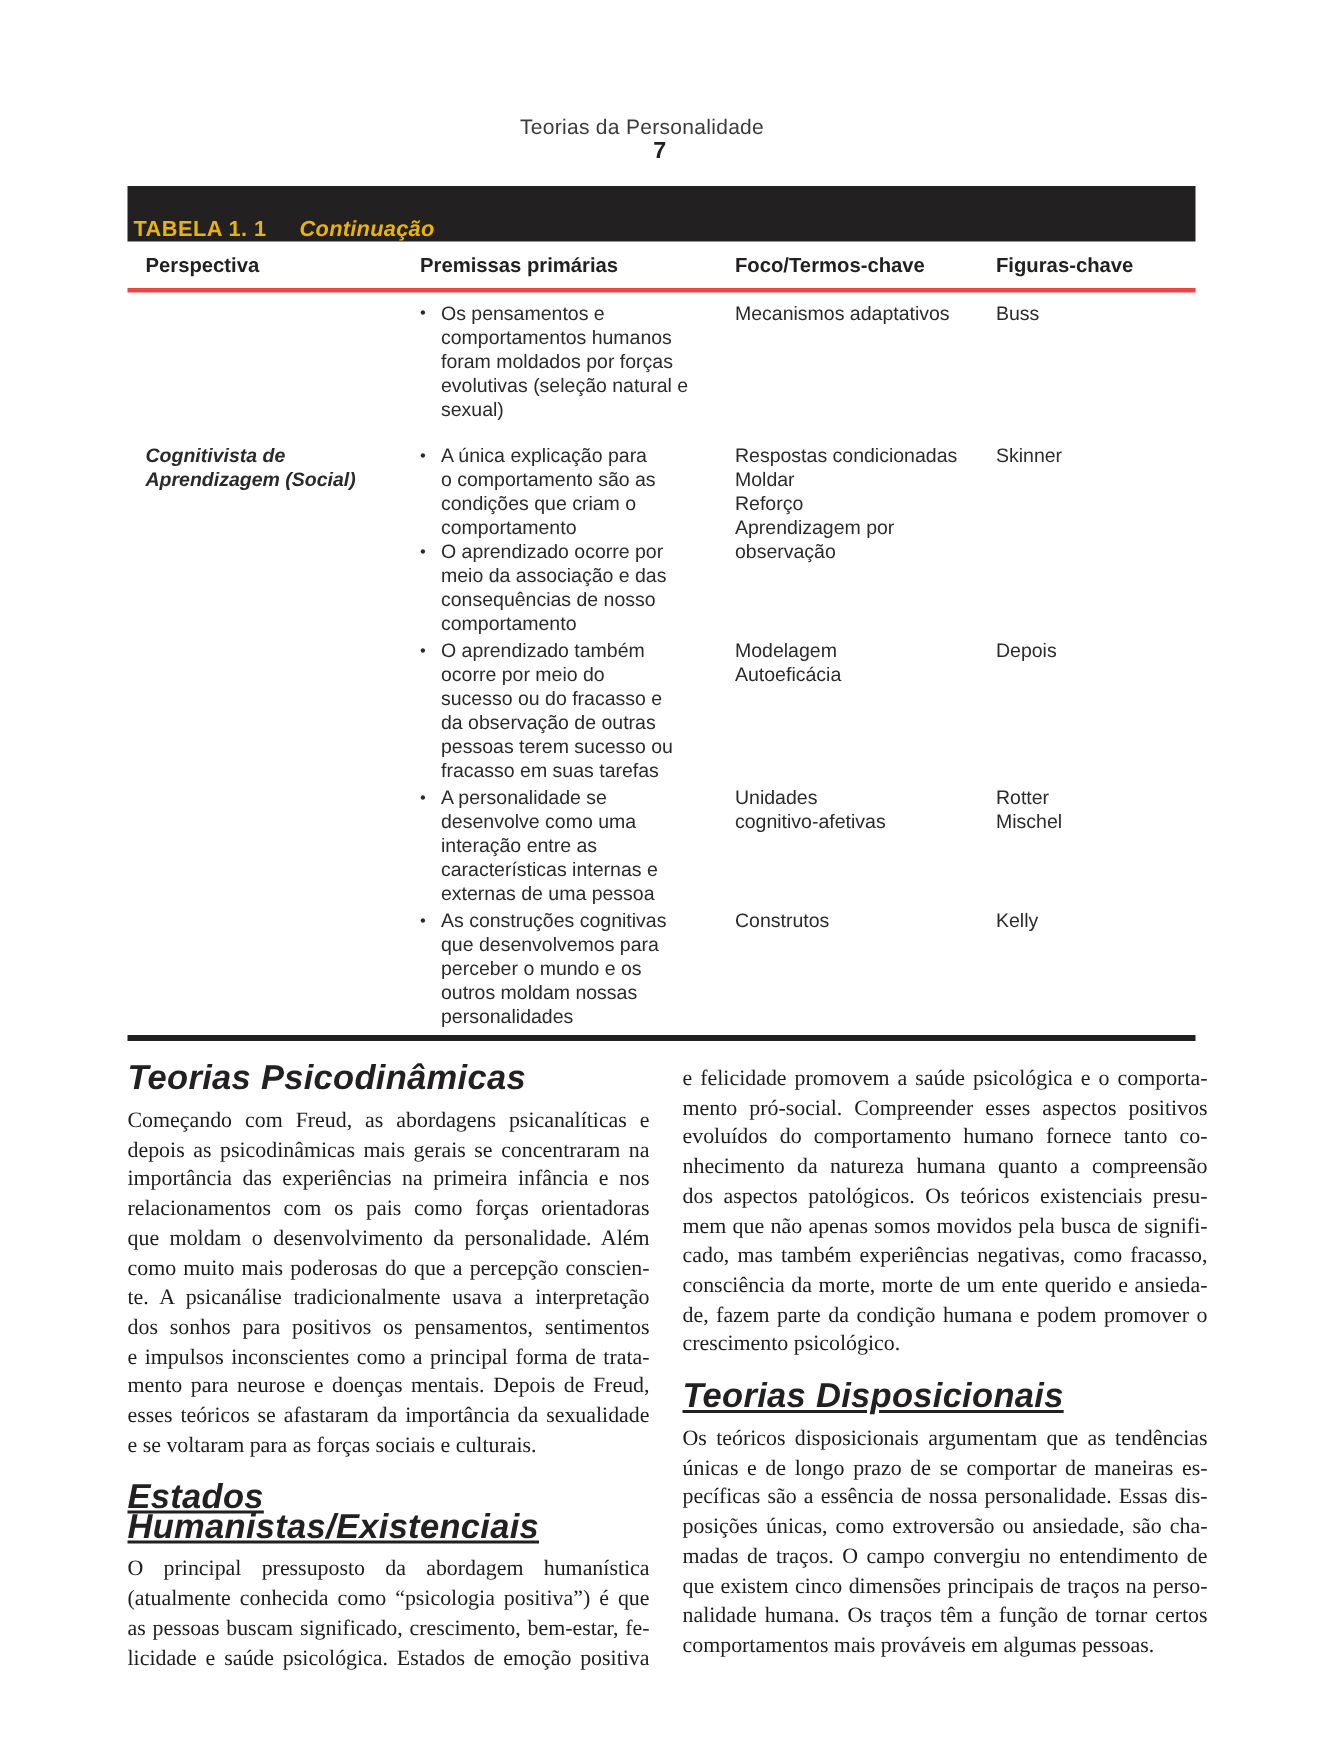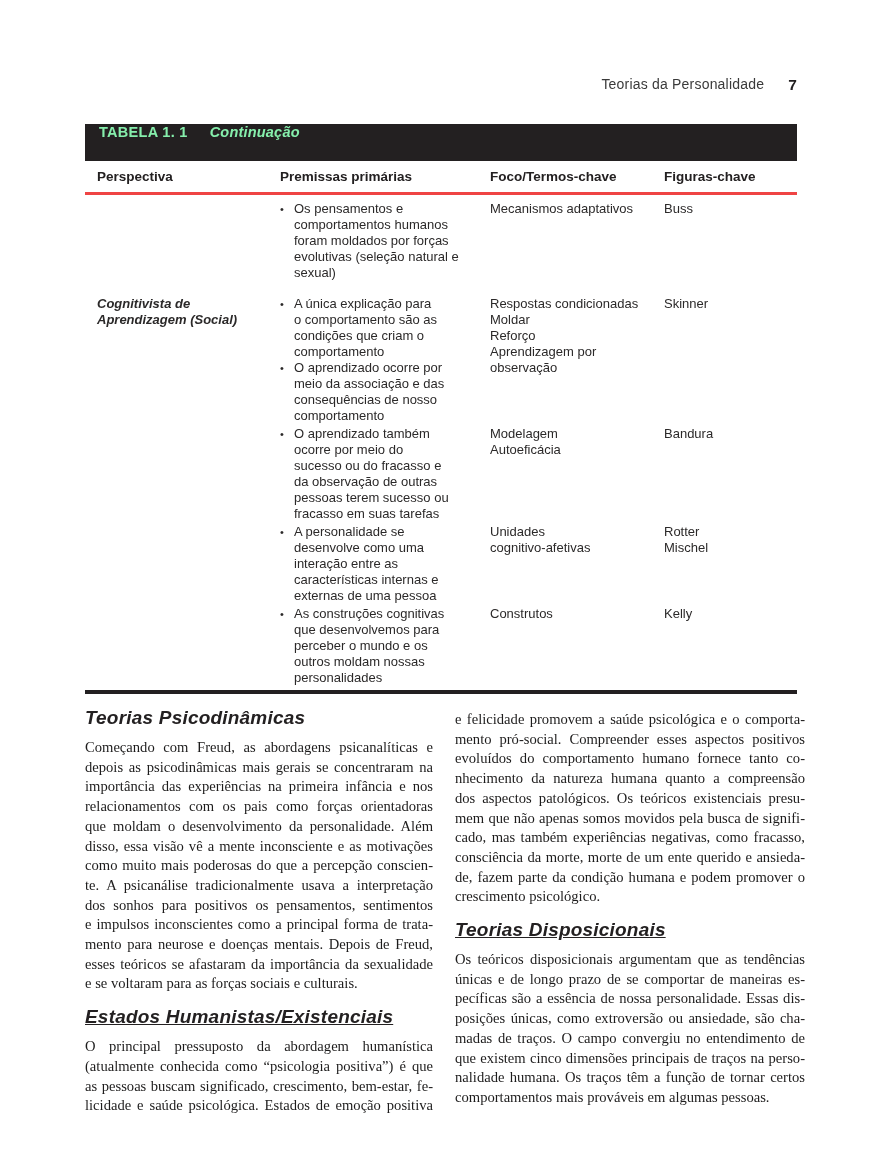--- a/index.html
+++ b/index.html
@@ -5,31 +5,31 @@
   html,body{margin:0;padding:0;}
   body{
     width:890px;height:1173px;background:#ffffff;position:relative;
     font-family:"Liberation Sans",sans-serif;color:#232021;
     -webkit-font-smoothing:antialiased;
   }
   .page{position:absolute;inset:0;overflow:hidden;}
 
   
   .running-head{
-    position:absolute;left:85px;top:76px;width:712px;
-    display:flex;justify-content:flex-end;align-items:flex-start;
-    font-size:14px;color:#3a3a3a;letter-spacing:.2px;
+    position:absolute;left:72px;top:76px;width:712px;
+    display:flex;justify-content:flex-end;align-items:center;
+    font-size:14px;color:#3a3a3a;letter-spacing:.2px;flex-direction:column;
   }
   .running-head .pnum{font-weight:bold;color:#232021;font-size:15.5px;margin-left:24px;}
 
   
   .ptable{position:absolute;left:85px;top:124px;width:712px;}
   .titlebar{
-    background:#232021;color:#86efac;height:37px;
-    display:flex;align-items:flex-start;padding-left:14px;box-sizing:border-box;
+    background:#232021;color:#eab308;height:37px;
+    display:flex;align-items:flex-end;padding-left:4px;box-sizing:border-box;
   }
   .titlebar .t-label{font-weight:bold;font-size:14.5px;letter-spacing:.3px;}
   .titlebar .t-sub{font-weight:bold;font-style:italic;font-size:14.5px;margin-left:22px;letter-spacing:.2px;}
   .headrow{
     display:grid;grid-template-columns:195px 210px 174px 133px;
     padding:8px 0 8px 0;border-bottom:3px solid #ef4444;
   }
   .th{font-weight:bold;font-size:13.5px;color:#232021;}
   .th.c1{padding-left:12px;}
   .tbody{padding:6px 0 4px 0;border-bottom:4px solid #232021;}
@@ -41,21 +41,21 @@
   .focus,.figures{white-space:pre-line;}
   .bullets .b{display:flex;}
   .bullets .dot{width:14px;flex:none;font-size:11px;line-height:16px;}
   .bullets .btext{white-space:pre-line;}
 
   
   .col{position:absolute;}
   .col.left{left:85px;top:708px;width:348px;}
   .col.right{left:455px;top:710px;width:350px;}
   .bheading{
-    font-weight:bold;font-style:italic;font-size:19px;line-height:20px;
+    font-weight:bold;font-style:italic;font-size:23px;line-height:20px;
     color:#232021;margin:0 0 10px 0;letter-spacing:.2px;
   }
   .bheading.mt{margin-top:13px;text-decoration:underline;}
   .para{margin:0 0 0 0;}
   .jl{
     font-family:"Liberation Serif",serif;font-size:14.6px;line-height:19.7px;
     color:#1d1c1c;text-align:justify;text-align-last:justify;
     white-space:nowrap;
   }
   .jl.last{text-align-last:left;}
@@ -131,21 +131,21 @@
               <span class="btext">O aprendizado também
 ocorre por meio do
 sucesso ou do fracasso e
 da observação de outras
 pessoas terem sucesso ou
 fracasso em suas tarefas</span>
             </div>
           </div>
           <div class="cell focus">Modelagem
 Autoeficácia</div>
-          <div class="cell figures">Bandura</div>
+          <div class="cell figures">Depois</div>
         </div>
         <div class="trow">
           <div class="cell persp"></div>
           <div class="cell bullets">
             <div class="b">
               <span class="dot">•</span>
               <span class="btext">A personalidade se
 desenvolve como uma
 interação entre as
 características internas e
@@ -176,21 +176,20 @@
   </div>
 
   <div class="col left">
       <div class="bheading">Teorias Psicodinâmicas</div>
       <div class="para">
         <div class="jl">Começando com Freud, as abordagens psicanalíticas e</div>
         <div class="jl">depois as psicodinâmicas mais gerais se concentraram na</div>
         <div class="jl">importância das experiências na primeira infância e nos</div>
         <div class="jl">relacionamentos com os pais como forças orientadoras</div>
         <div class="jl">que moldam o desenvolvimento da personalidade. Além</div>
-        <div class="jl">disso, essa visão vê a mente inconsciente e as motivações</div>
         <div class="jl">como muito mais poderosas do que a percepção conscien-</div>
         <div class="jl">te. A psicanálise tradicionalmente usava a interpretação</div>
         <div class="jl">dos sonhos para positivos os pensamentos, sentimentos</div>
         <div class="jl">e impulsos inconscientes como a principal forma de trata-</div>
         <div class="jl">mento para neurose e doenças mentais. Depois de Freud,</div>
         <div class="jl">esses teóricos se afastaram da importância da sexualidade</div>
         <div class="jl last">e se voltaram para as forças sociais e culturais.</div>
       </div>
       <div class="bheading mt">Estados Humanistas/Existenciais</div>
       <div class="para">

